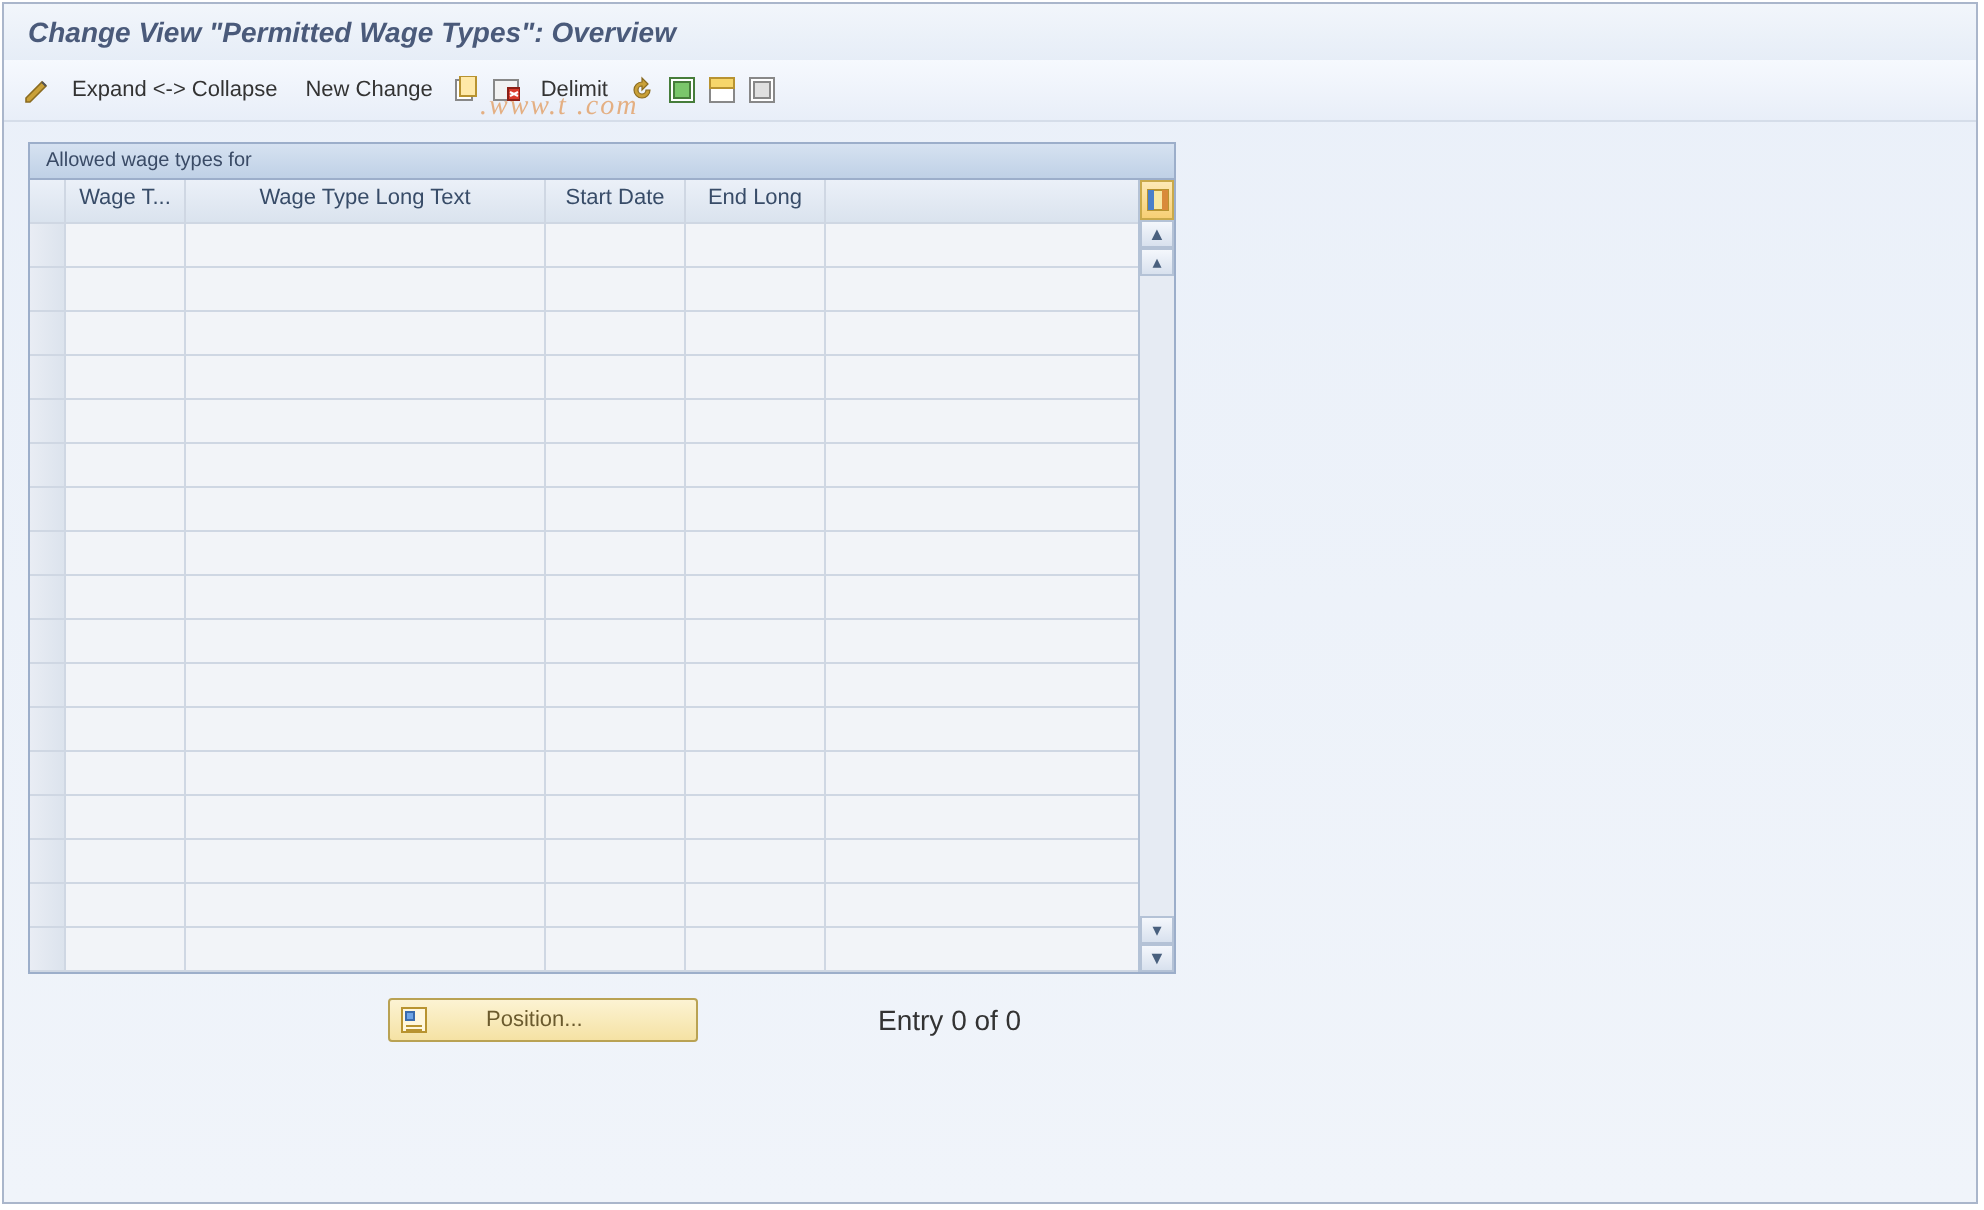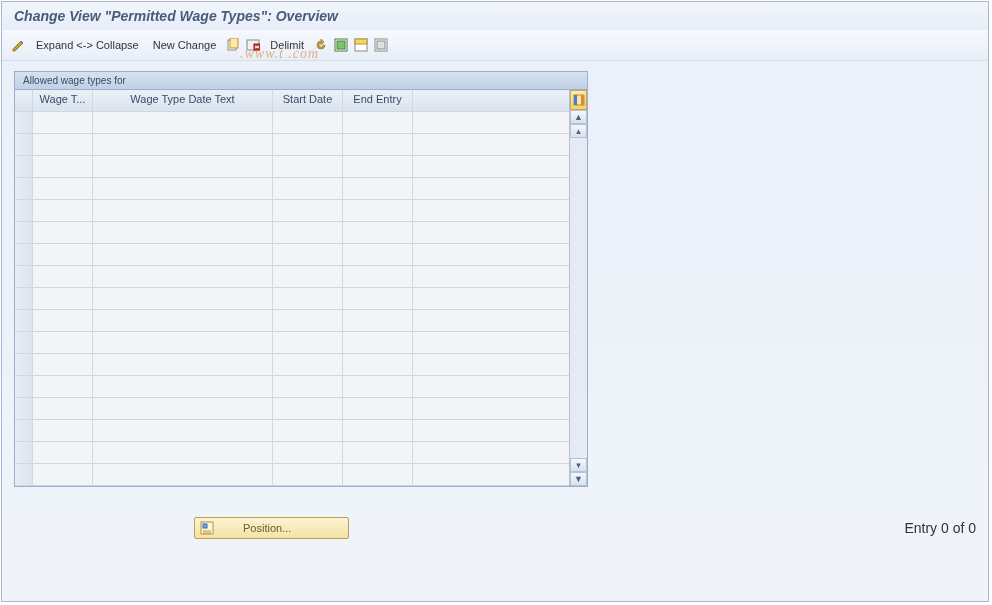--- a/index.html
+++ b/index.html
@@ -140,26 +140,25 @@
       background: #F2F4F8;
       cursor: text;
     }
     .c-wt   { width: 60px; }
     .c-long { width: 180px; }
     .c-sd   { width: 70px; }
     .c-ed   { width: 70px; }
     .c-fill { flex: 1; border-right: none; }
 
     .position-area {
-      margin-top: 30px;
+      margin-top: 12px;
       display: flex;
       align-items: center;
       gap: 90px;
       padding-left: 180px;
-      justify-content: space-between;
     }
     .position-btn {
       display: flex;
       align-items: center;
       width: 155px;
       height: 22px;
       border: 1px solid #B9A253;
       background: linear-gradient(to bottom, #FCF3D3, #F5E2A4);
       border-radius: 2px;
       cursor: pointer;
@@ -253,23 +252,23 @@
   <div class="content">
     <div class="table-frame">
       <div class="table-title">Allowed wage types for</div>
 
       <div class="table-grid">
         <div class="grid-inner">
 
           <div class="header-row">
             <div class="row-handle"></div>
             <div class="col c-wt">Wage T...</div>
-            <div class="col c-long">Wage Type Date Text</div>
+            <div class="col c-long">Wage Type Long Text</div>
             <div class="col c-sd">Start Date</div>
-            <div class="col c-ed">End Entry</div>
+            <div class="col c-ed">End Long</div>
             <div class="col c-fill"></div>
           </div>
 
           <div id="rows-container">
               <div class="data-row">
                 <div class="row-handle"></div>
                 <div class="col c-wt"></div>
                 <div class="col c-long"></div>
                 <div class="col c-sd"></div>
                 <div class="col c-ed"></div>

